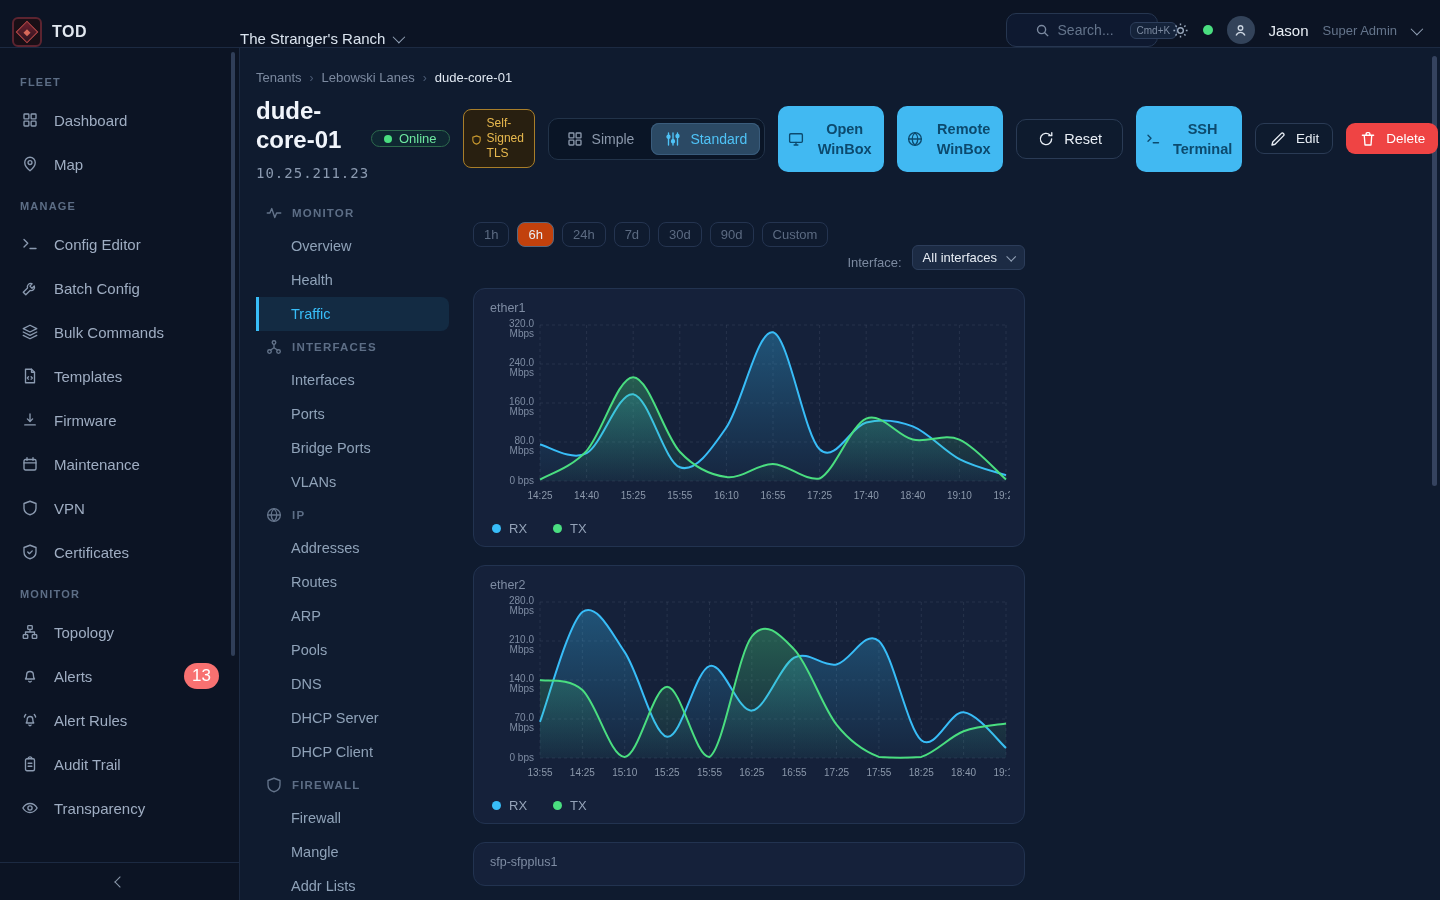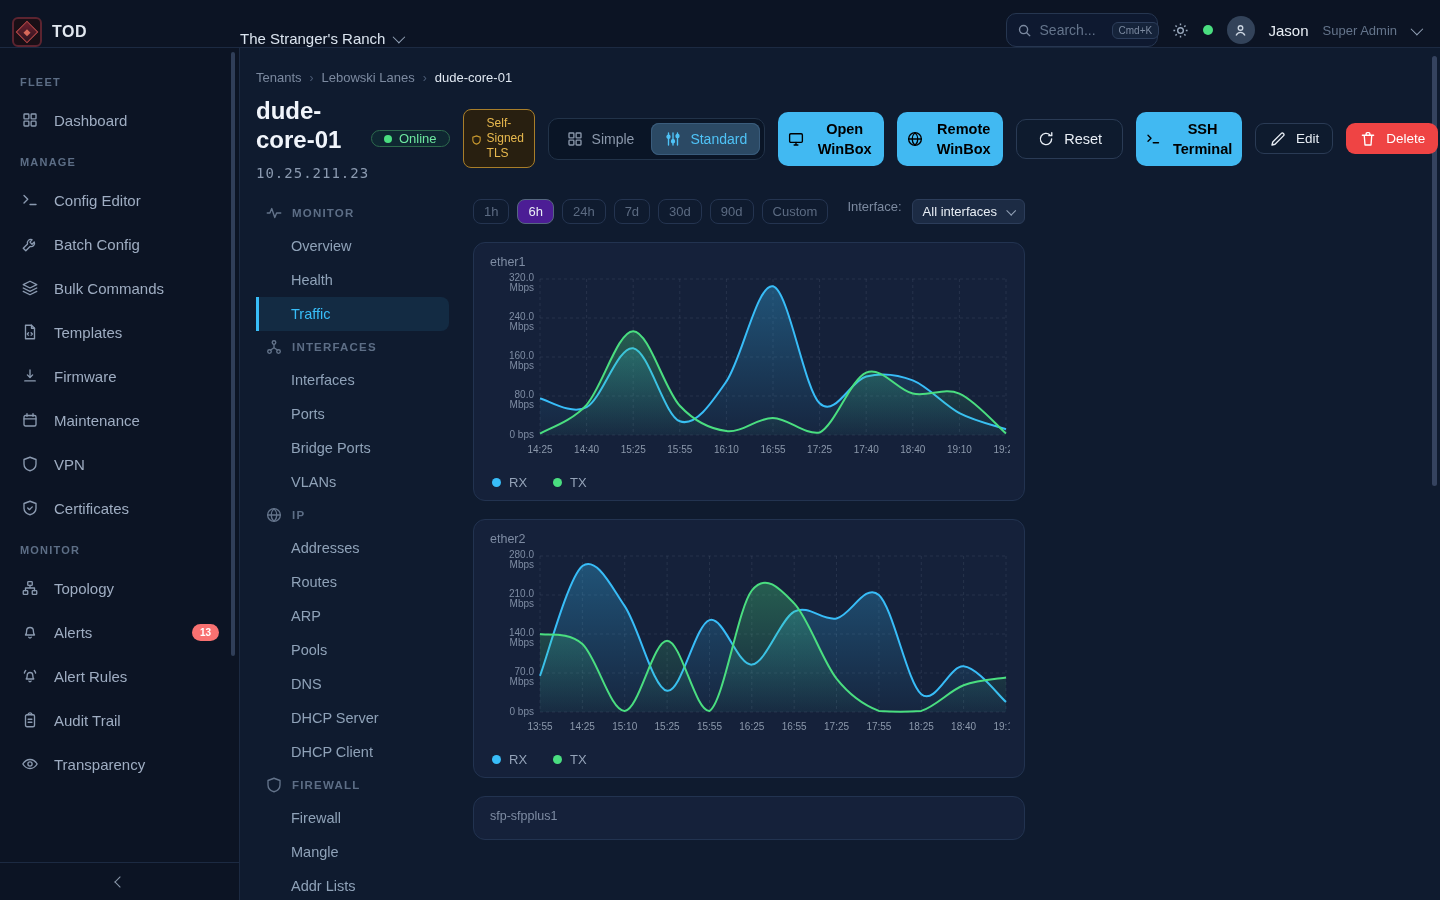--- a/index.html
+++ b/index.html
@@ -14,21 +14,21 @@
     display:flex; align-items:center; justify-content:center; position:relative; }
   .logo .diamond { width:16px; height:16px; transform:rotate(45deg); border:1.5px solid #c24b4b;
     background:linear-gradient(135deg,#6e1f2c,#2a1420); display:flex; align-items:center; justify-content:center; }
   .logo .core { width:5px; height:5px; background:#d8695a; }
   .brand-name { font-weight:bold; font-size:16px; letter-spacing:.5px; }
   .tenant { display:flex; align-items:center; gap:8px; font-size:15px; color:#dbe4ef; cursor:pointer; }
   .chev { width:9px; height:9px; border-right:1.6px solid #94a3b8; border-bottom:1.6px solid #94a3b8;
     transform:rotate(45deg) translateY(-2px); display:inline-block; }
   .topbar-right { margin-left:auto; display:flex; align-items:center; gap:14px; padding-right:20px; }
   .searchbox { display:flex; align-items:center; gap:8px; width:152px; height:34px;
-    border:1px solid #263650; border-radius:10px; padding:0 8px 0 10px; background:#0e1930; }
+    border:1px solid #263650; border-radius:10px; padding:0 8px 0 28px; background:#0e1930; }
   .searchbox input { background:transparent; border:none; outline:none; color:#9fb0c5;
     font-size:14px; width:64px; font-family:"Liberation Sans",sans-serif; }
   .searchbox input::placeholder { color:#64748b; }
   .kbd { font-size:10px; color:#7c8aa0; border:1px solid #2c3d5a; border-radius:6px;
     padding:2px 6px; background:#15233a; white-space:nowrap; }
   .icon { display:inline-flex; align-items:center; justify-content:center; }
   .icon svg { display:block; }
   .statusdot { width:10px; height:10px; border-radius:50%; background:#4ade80; }
   .avatar { width:28px; height:28px; border-radius:50%; background:#33435a; display:flex;
     align-items:center; justify-content:center; color:#cbd5e1; }
@@ -40,22 +40,22 @@
 
   
   .sidebar { width:240px; flex:none; background:#0c1424; border-right:1px solid #1c2a42;
     display:flex; flex-direction:column; position:relative; }
   .sidebar-nav { flex:1; padding:14px 10px 0 8px; overflow:hidden; }
   .nav-section-label { font-size:11px; letter-spacing:1.2px; color:#5d6e86; font-weight:bold;
     padding:14px 0 10px 12px; }
   .nav-item { display:flex; align-items:center; gap:14px; height:44px; padding:0 10px 0 12px;
     color:#9fadc2; font-size:15px; border-radius:8px; cursor:pointer; }
   .nav-item .icon { color:#8b9ab0; width:20px; }
-  .nav-badge { margin-left:auto; background:#f87171; color:#fff; font-size:10px; border-radius:999px;
-    padding:3px 8px; font-weight:bold; }
+  .nav-badge { margin-left:auto; background:#f87171; color:#fff; font-size:17px; border-radius:999px;
+    padding:3px 8px; font-weight:normal; }
   .sidebar-foot { border-top:1px solid #1c2a42; height:38px; display:flex; align-items:center;
     justify-content:center; cursor:pointer; color:#8b98ab; }
   .collapse-chev { width:8px; height:8px; border-left:1.7px solid #8b98ab; border-bottom:1.7px solid #8b98ab;
     transform:rotate(45deg); }
   .side-scrollthumb { position:absolute; right:4px; top:4px; width:4px; height:604px;
     border-radius:2px; background:#303e58; }
 
   
   .main { flex:1; position:relative; background:#0f1b2f; padding:22px 0 0 16px; overflow:hidden; }
   .main-scrollthumb { position:absolute; right:3px; top:8px; width:5px; height:430px;
@@ -79,21 +79,21 @@
 
   .segmented { display:flex; gap:4px; background:#0a1526; border:1px solid #223349; border-radius:10px;
     padding:4px; flex:none; }
   .seg-btn { display:flex; align-items:center; gap:8px; font-size:14px; color:#8b98ab;
     padding:7px 13px; border-radius:8px; cursor:pointer; background:transparent; border:none;
     font-family:inherit; }
   .seg-btn.active { background:#2b4964; color:#4fc3f7; box-shadow:inset 0 0 0 1px #3a5c7c; }
 
   .btn { display:flex; align-items:center; justify-content:center; gap:9px; border-radius:10px;
     cursor:pointer; font-family:inherit; border:none; font-size:14.5px; flex:none; }
-  .btn-primary { background:#41b9f2; color:#000000; width:106px; height:54px; font-weight:bold; }
+  .btn-primary { background:#41b9f2; color:#0c4a6e; width:106px; height:66px; font-weight:bold; }
   .btn-primary span { max-width:62px; text-align:center; line-height:1.4; }
   .btn-secondary { background:#0e1b2e; border:1px solid #2a3b55; color:#e8eef5; height:40px;
     padding:0 20px; }
   .btn-sm { height:31px; padding:0 13px; border-radius:9px; font-size:13.5px; }
   .btn-danger { background:#ef4444; color:#fff; border:none; }
 
   
   .content-row { display:flex; margin-top:16px; }
 
   
@@ -104,22 +104,22 @@
   .dn-item { height:34px; display:flex; align-items:center; padding-left:32px; font-size:14.5px;
     color:#8fa2b8; cursor:pointer; border-left:3px solid transparent; border-radius:0 8px 8px 0; }
   .dn-item.active { background:rgba(56,189,248,.1); border-left-color:#38bdf8; color:#38bdf8; }
 
   
   .charts-col { width:552px; margin-left:24px; }
   .traffic-toolbar { display:flex; align-items:center; margin:2px 0 18px 0; }
   .range-group { display:flex; gap:8px; }
   .range-btn { font-size:13px; color:#5c6b82; background:transparent; border:1px solid #243450;
     border-radius:8px; padding:4px 10px; cursor:pointer; font-family:inherit; }
-  .range-btn.active { background:#4c1d95; border-color:#55677f; color:#e8eef5; }
-  .iface-wrap { margin-left:auto; display:flex; align-items:flex-start; gap:10px; }
+  .range-btn.active { background:#c2410c; border-color:#55677f; color:#e8eef5; }
+  .iface-wrap { margin-left:auto; display:flex; align-items:flex-end; gap:10px;margin-top:46px; }
   .iface-label { font-size:13px; color:#7c8aa0; }
   .iface-select { display:flex; align-items:center; gap:10px; background:#1c2b44; border:1px solid #2c3d5a;
     border-radius:6px; padding:4px 10px; font-size:13px; color:#e8eef5; cursor:pointer; }
   .iface-select .chev { width:7px; height:7px; transform:rotate(45deg) translateY(-1px); }
 
   .chart-card { background:#15213a; border:1px solid #223350; border-radius:12px; padding:12px 3px 10px 16px;
     margin-bottom:18px; }
   .chart-title { font-size:12.5px; color:#7e8ca3; margin-bottom:2px; }
   .chart-legend { display:flex; gap:26px; margin-top:4px; padding-left:2px; }
   .legend-item { display:flex; align-items:center; gap:8px; font-size:13px; color:#94a3b8; }
@@ -179,20 +179,29 @@
         <div class="nav-item">
           <span class="icon">
             <svg width="18" height="18" viewBox="0 0 24 24" fill="none" stroke="currentColor" stroke-width="1.8" stroke-linecap="round" stroke-linejoin="round">
               <rect x="4" y="4" width="6.5" height="6.5" rx="1"></rect>
               <rect x="13.5" y="4" width="6.5" height="6.5" rx="1"></rect>
               <rect x="4" y="13.5" width="6.5" height="6.5" rx="1"></rect>
               <rect x="13.5" y="13.5" width="6.5" height="6.5" rx="1"></rect>
             </svg>
           </span>
           <span>Dashboard</span>
+        </div>
+        <div class="nav-item">
+          <span class="icon">
+            <svg width="18" height="18" viewBox="0 0 24 24" fill="none" stroke="currentColor" stroke-width="1.8" stroke-linecap="round" stroke-linejoin="round">
+              <path d="M12 21s-7-5.4-7-11a7 7 0 0 1 14 0c0 5.6-7 11-7 11z"></path>
+              <circle cx="12" cy="10" r="2.6"></circle>
+            </svg>
+          </span>
+          <span>Map</span>
         </div>
         <div class="nav-section-label">MANAGE</div>
         <div class="nav-item">
           <span class="icon">
             <svg width="18" height="18" viewBox="0 0 24 24" fill="none" stroke="currentColor" stroke-width="1.8" stroke-linecap="round" stroke-linejoin="round">
               <path d="M4 6l5 5-5 5"></path>
               <path d="M12 18h8"></path>
             </svg>
           </span>
           <span>Config Editor</span>

